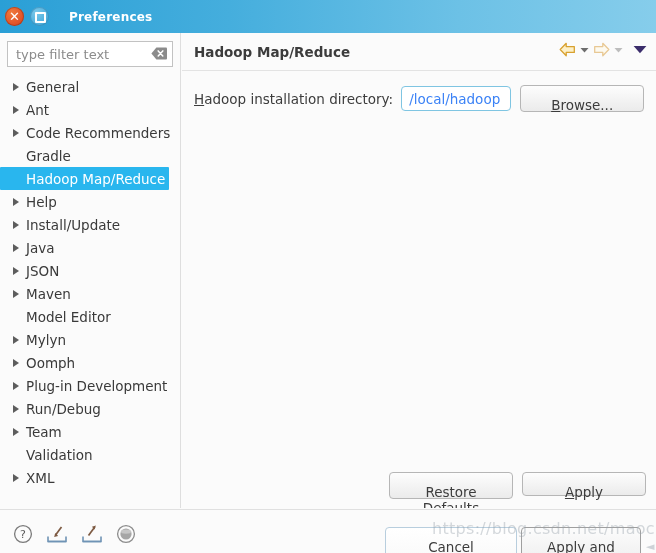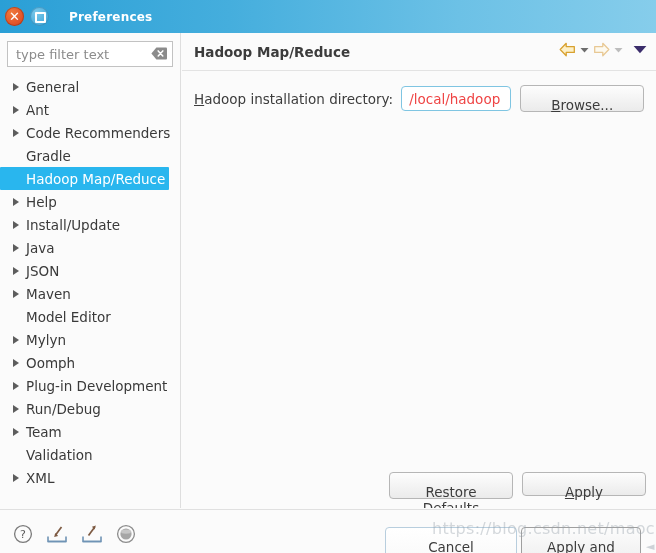--- a/index.html
+++ b/index.html
@@ -194,21 +194,21 @@
     margin-left: 8px;
     width: 110px;
     height: 25px;
     box-sizing: border-box;
     border: 1px solid #7fc5e2;
     border-radius: 4px;
     background: #ffffff;
     padding: 0 7px;
     font-family: "DejaVu Sans", "Liberation Sans", sans-serif;
     font-size: 13.5px;
-    color: #ef4444;
+    color: #3b82f6;
     outline: none;
   }
 
   .btn {
     background: linear-gradient(to bottom, #fdfdfd 0%, #f3f3f3 55%, #ebebeb 100%);
     border: 1px solid #b6b6b6;
     border-radius: 4px;
     font-family: "DejaVu Sans", "Liberation Sans", sans-serif;
     font-size: 13.5px;
     color: #3c3c3c;

